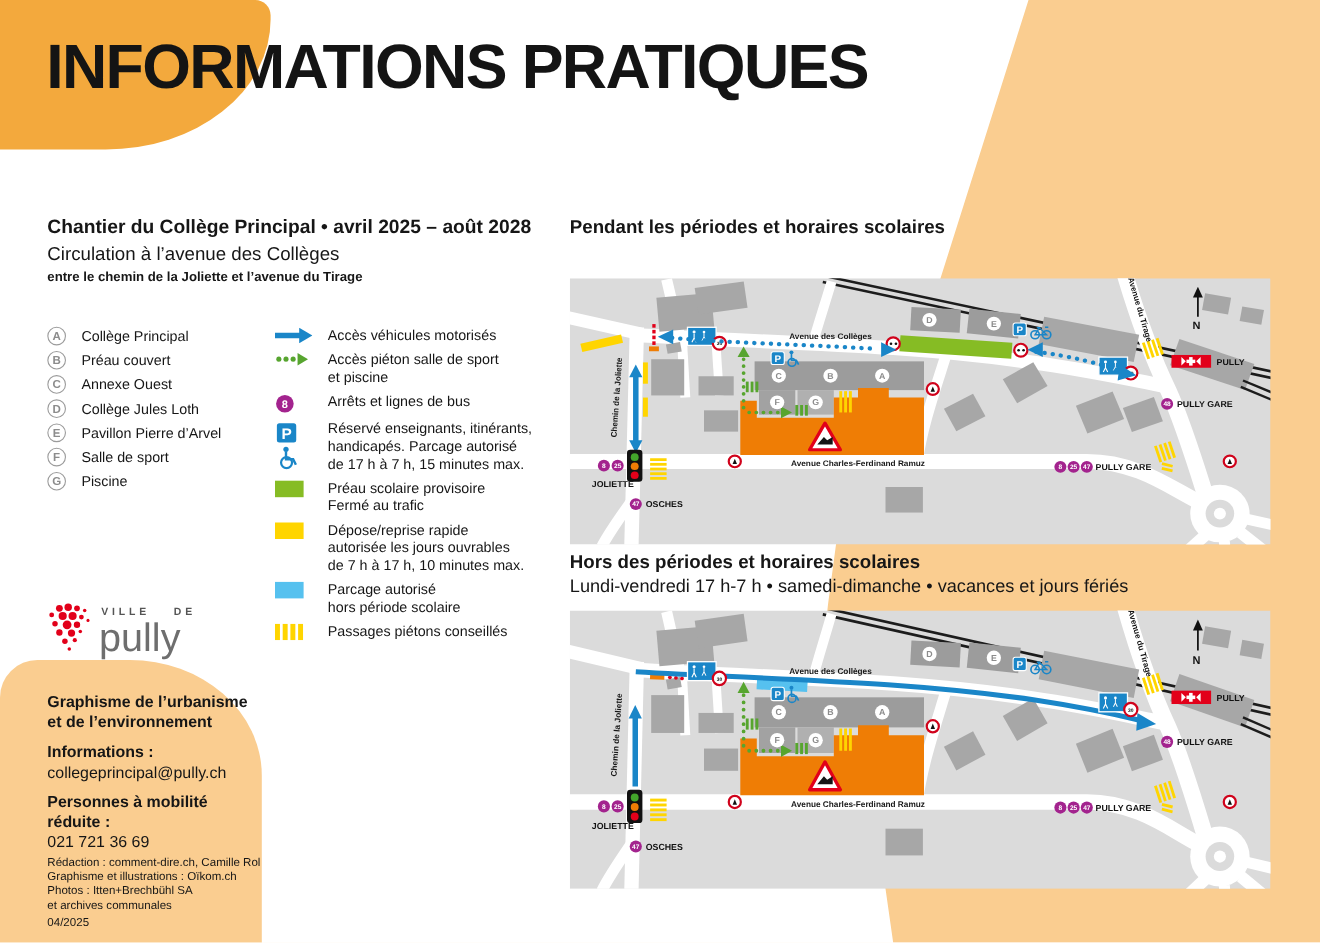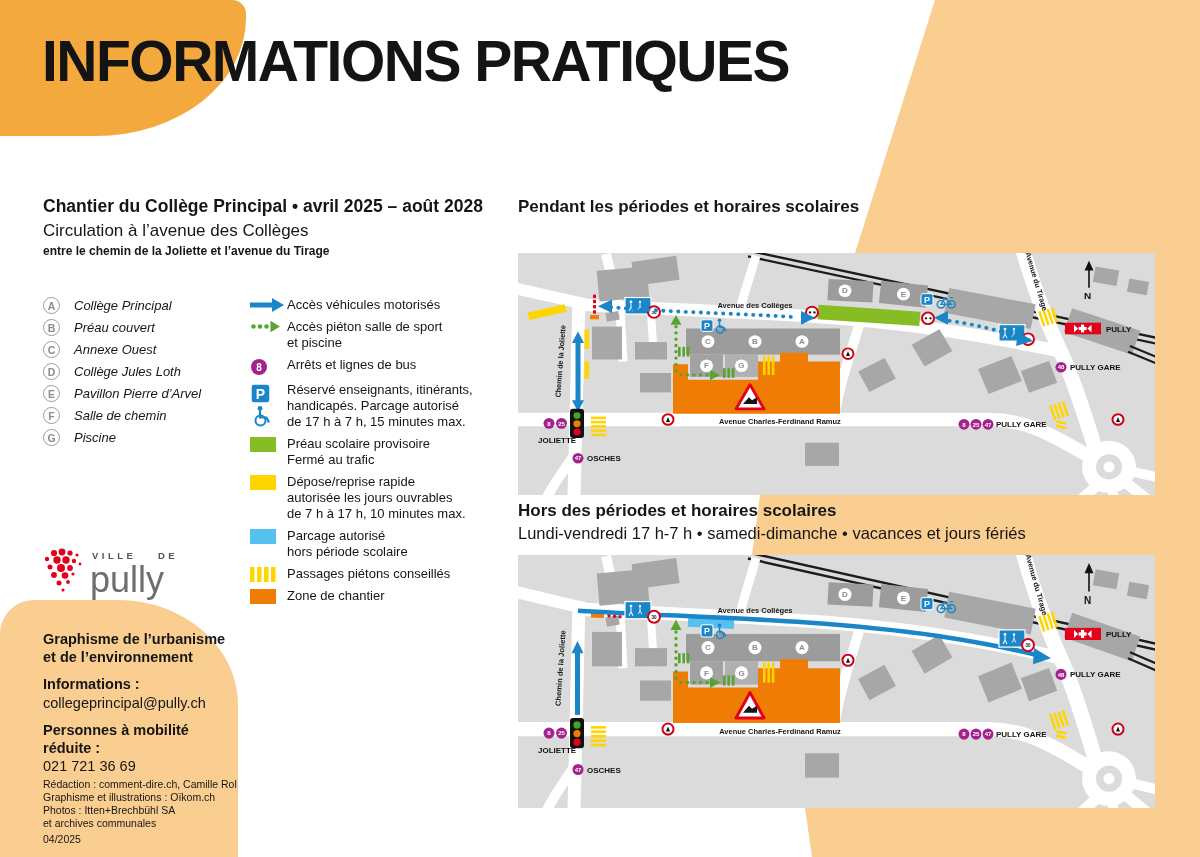--- a/index.html
+++ b/index.html
@@ -18,23 +18,23 @@
   
   .intro{position:absolute;left:43px;top:196px;width:480px;}
   .intro .h{font-size:17.5px;font-weight:800;margin:0 0 4px 0;}
   .intro .s{font-size:17px;margin:0 0 3px 0;}
   .intro .n{font-size:12px;font-weight:700;margin:0;}
   
   .bl-legend{position:absolute;left:43px;top:297px;display:flex;flex-direction:column;gap:5px;}
   .bl-row{display:flex;align-items:center;gap:14px;height:17px;}
   .bl-badge{width:17px;height:17px;border:1.6px solid #9B9B9B;border-radius:50%;
     display:flex;align-items:center;justify-content:center;font-size:10.5px;font-weight:700;color:#8C8C8C;box-sizing:border-box;}
-  .bl-label{font-size:13px;font-style:italic;}
+  .bl-label{font-size:13px;}
   .sy-legend{position:absolute;left:250px;top:297px;width:265px;display:flex;flex-direction:column;gap:6px;}
-  .sy-row{display:flex;gap:1px;}
+  .sy-row{display:flex;gap:12px;}
   .sy-ic{width:36px;flex:0 0 36px;display:flex;justify-content:flex-start;align-items:flex-start;padding-top:1px;}
   .sy-label{font-size:13px;line-height:16px;}
   .pre{white-space:pre-line;}
   .sw{width:26px;height:15px;display:inline-block;}
   
   .logo{position:absolute;left:36px;top:544px;}
   
   .contact{position:absolute;left:43px;top:630px;width:190px;}
   .contact .b{font-size:14.5px;font-weight:800;line-height:18px;margin:0 0 9px 0;}
   .contact .r{font-size:14.5px;line-height:18px;margin:0 0 9px 0;}
@@ -98,21 +98,21 @@
     <div class="bl-row">
         <span class="bl-badge">D</span>
         <span class="bl-label">Collège Jules Loth</span>
       </div>
     <div class="bl-row">
         <span class="bl-badge">E</span>
         <span class="bl-label">Pavillon Pierre d’Arvel</span>
       </div>
     <div class="bl-row">
         <span class="bl-badge">F</span>
-        <span class="bl-label">Salle de chemin</span>
+        <span class="bl-label">Salle de sport</span>
       </div>
     <div class="bl-row">
         <span class="bl-badge">G</span>
         <span class="bl-label">Piscine</span>
       </div>
   </div>
 
   <div class="sy-legend">
     <div class="sy-row">
       <span class="sy-ic">
@@ -184,26 +184,20 @@
       <span class="sy-ic">
         <svg width="26" height="15" viewBox="0 0 26 15">
             <rect x="0" y="0" width="4.5" height="15" fill="#FFD500"></rect>
             <rect x="7" y="0" width="4.5" height="15" fill="#FFD500"></rect>
             <rect x="14" y="0" width="4.5" height="15" fill="#FFD500"></rect>
             <rect x="21" y="0" width="4.5" height="15" fill="#FFD500"></rect>
           </svg>
       </span>
       <span class="sy-label">Passages piétons conseillés</span>
     </div>
-    <div class="sy-row">
-      <span class="sy-ic">
-          <span class="sw" style="background:#EF7D05"></span>
-        </span>
-      <span class="sy-label">Zone de chantier</span>
-    </div>
   </div>
 
   <div class="logo">
     <svg width="160" height="56" viewBox="0 0 160 56">
       <g fill="#E2001A">
         <circle cx="18" cy="9" r="3.1"></circle>
           <circle cx="26" cy="8" r="3.4"></circle>
           <circle cx="34" cy="9" r="2.6"></circle>
           <circle cx="41" cy="11" r="1.6"></circle>
         <circle cx="11" cy="15" r="2.2"></circle>

